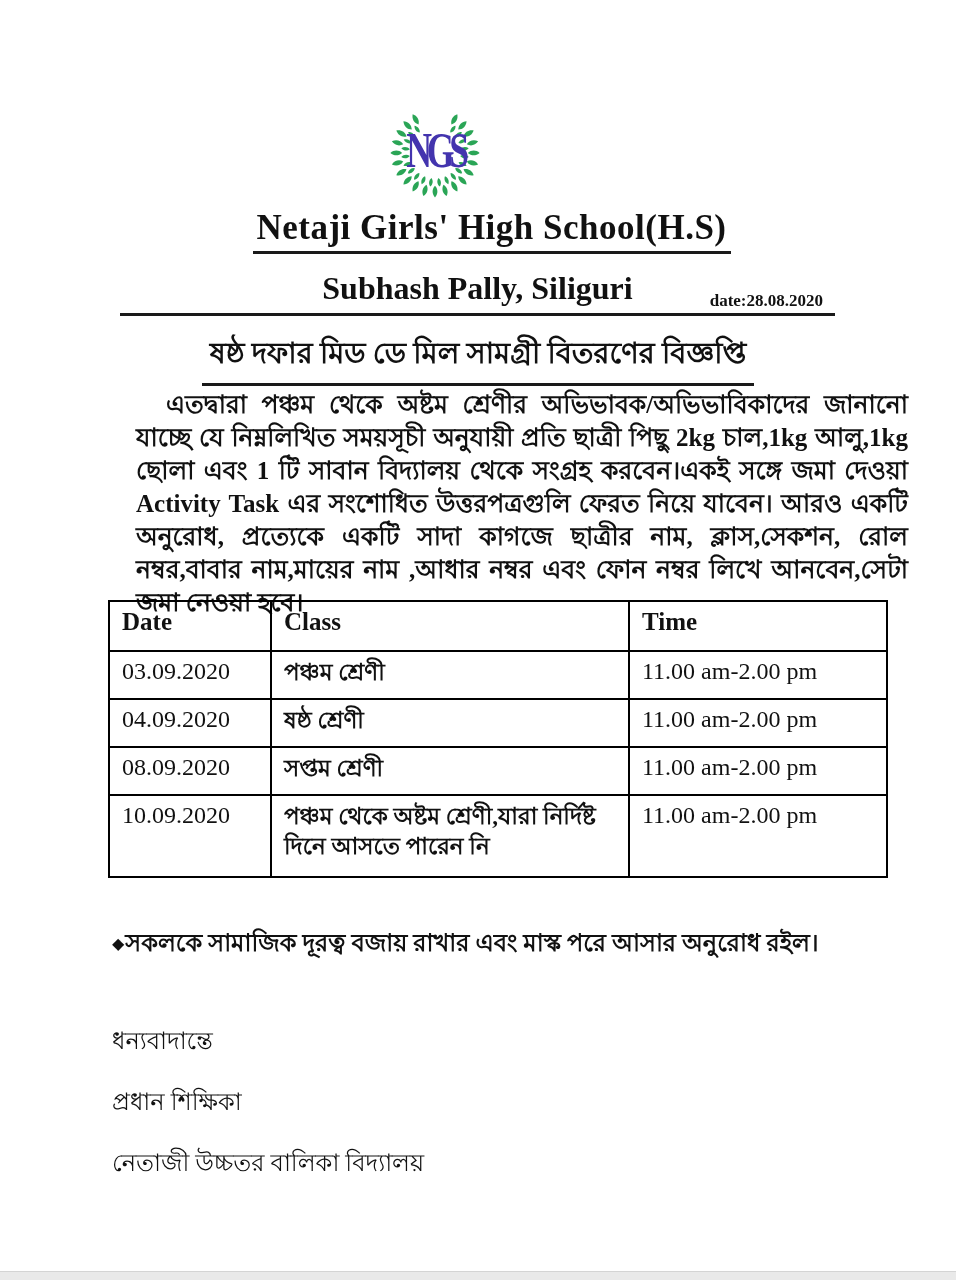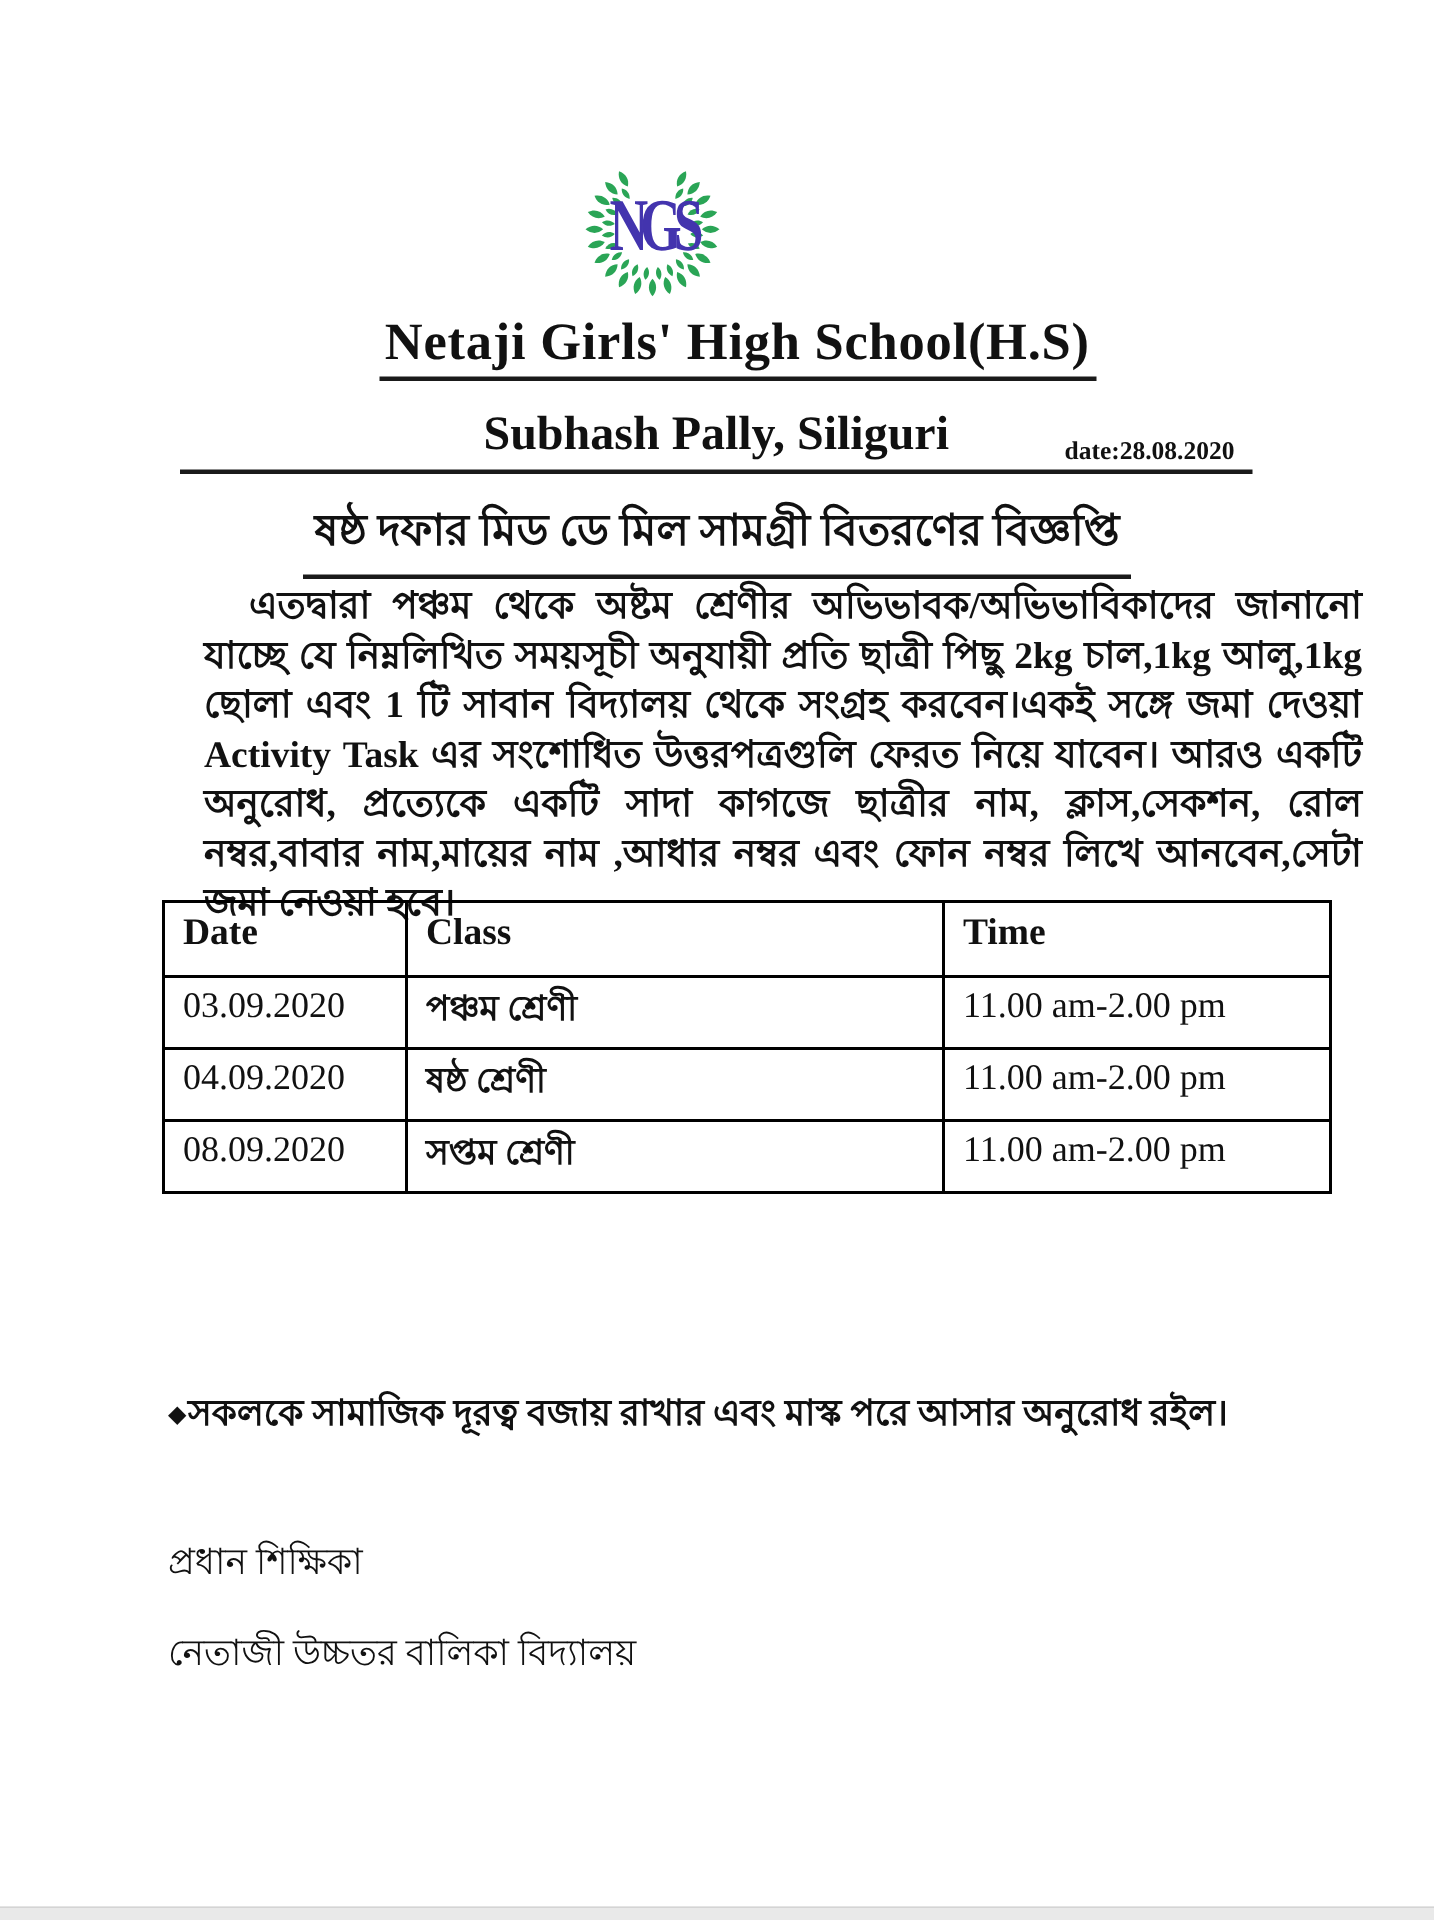--- a/index.html
+++ b/index.html
@@ -152,26 +152,32 @@
       <tr class="b-row">
         <td class="date-cell">04.09.2020</td>
         <td class="class-cell">ষষ্ঠ শ্রেণী</td>
         <td class="time-cell">11.00 am-2.00 pm</td>
       </tr>
       <tr class="b-row">
         <td class="date-cell">08.09.2020</td>
         <td class="class-cell">সপ্তম শ্রেণী</td>
         <td class="time-cell">11.00 am-2.00 pm</td>
       </tr>
+      <tr class="b-row-tall">
+        <td class="date-cell">10.09.2020</td>
+        <td class="class-cell">পঞ্চম থেকে অষ্টম শ্রেণী,যারা নির্দিষ্ট দিনে আসতে পারেন নি</td>
+        <td class="time-cell">11.00 am-2.00 pm</td>
+      </tr>
     </tbody>
   </table>
 
   <ul class="bullets">
     <li class="bullet-item"><span class="bullet-marker">◆</span><span>সকলকে সামাজিক দূরত্ব বজায় রাখার এবং মাস্ক পরে আসার অনুরোধ রইল।</span></li>
   </ul>
 
   <div class="closing">
+    <div class="closing-line">ধন্যবাদান্তে</div>
     <div class="closing-line">প্রধান শিক্ষিকা</div>
     <div class="closing-line">নেতাজী উচ্চতর বালিকা বিদ্যালয়</div>
   </div>
 
   <div class="bottom-strip"></div>
 </div>
 
 </body></html>

